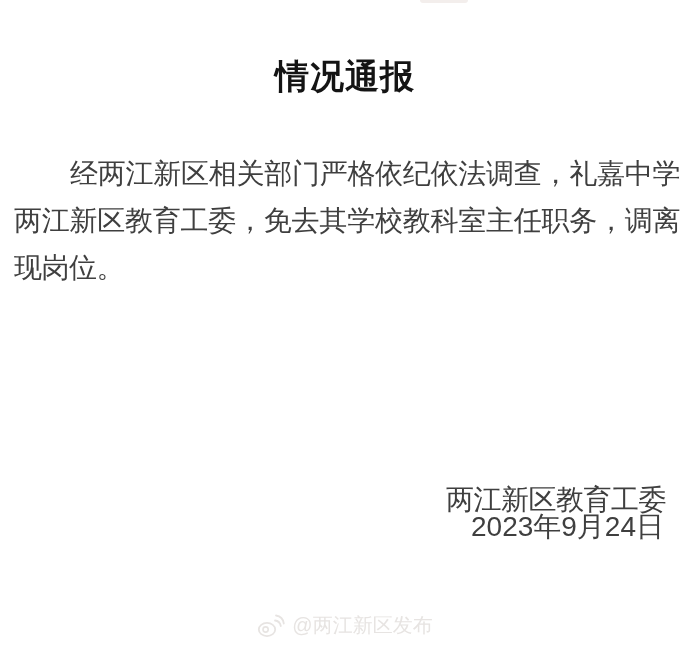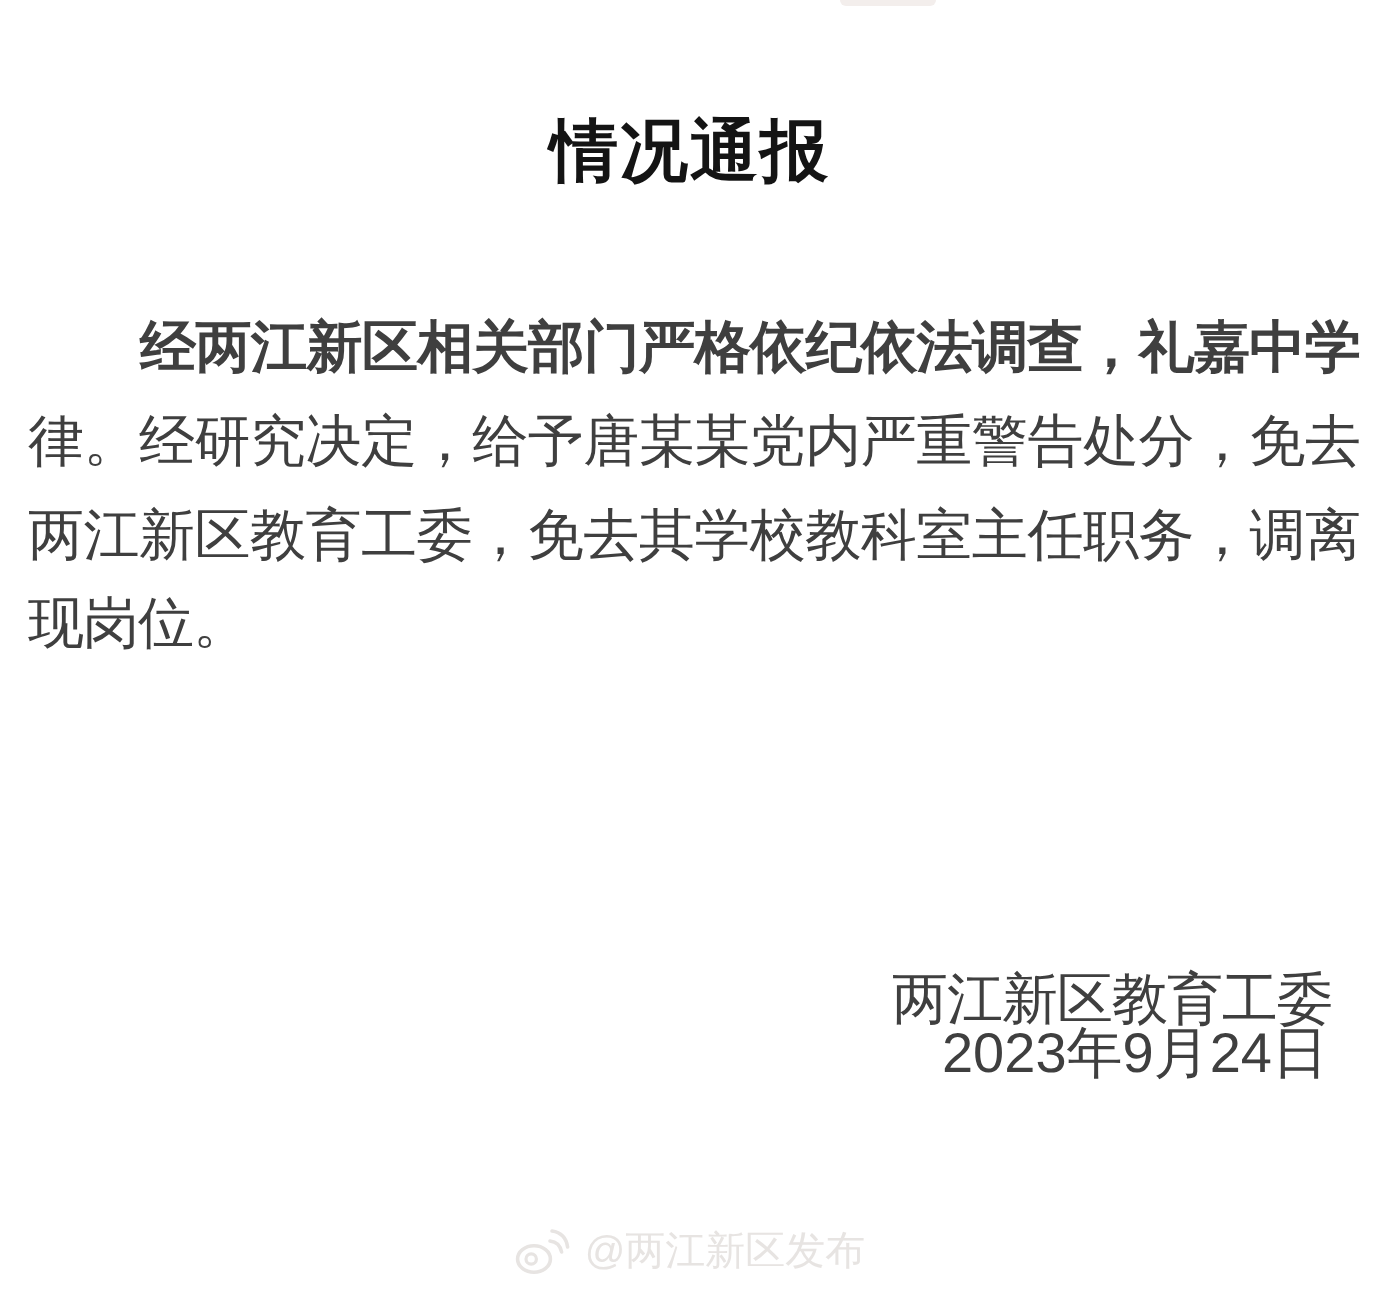--- a/index.html
+++ b/index.html
@@ -47,26 +47,24 @@
     color: #3f3f3f;
   }
   .line {
     line-height: 47px;
     text-align: justify;
     text-align-last: justify;
     white-space: nowrap;
   }
   .line.first {
     text-indent: 2em;
-    font-weight: bold;
   }
   .line.last {
     text-align-last: left;
     white-space: normal;
-    font-family: Liberation Mono, monospace;
   }
   .signature {
     position: absolute;
     top: 480px;
     right: 24px;
     font-size: 28px;
     line-height: 40px;
     color: #3f3f3f;
     letter-spacing: -0.5px;
   }
@@ -99,21 +97,20 @@
 <body>
 
 <div class="page">
 
   <div class="top-smudge"></div>
 
   <div class="title">情况通报</div>
 
   <div class="para">
     <div class="line first">经两江新区相关部门严格依纪依法调查，礼嘉中学</div>
-    <div class="line">律。经研究决定，给予唐某某党内严重警告处分，免去</div>
     <div class="line">两江新区教育工委，免去其学校教科室主任职务，调离</div>
     <div class="line last">现岗位。</div>
   </div>
 
   <div class="signature">两江新区教育工委</div>
 
   <div class="date">2023年9月24日</div>
 
   <div class="watermark">
     <span>

